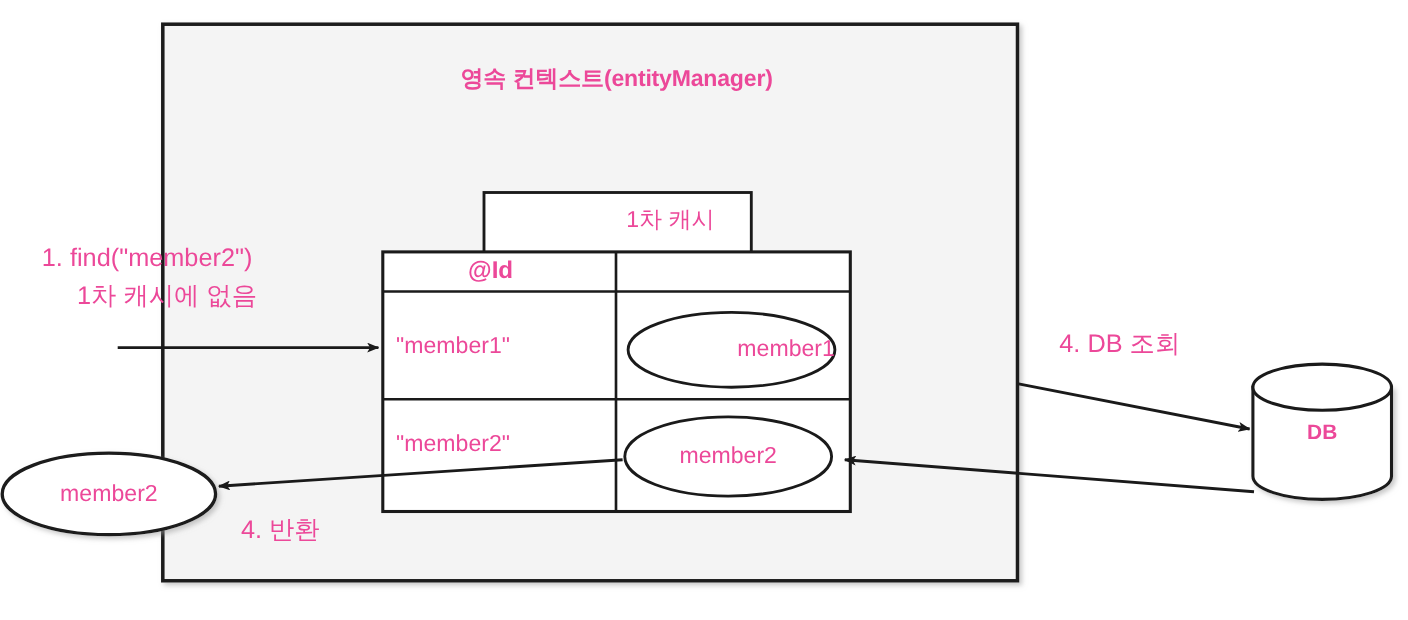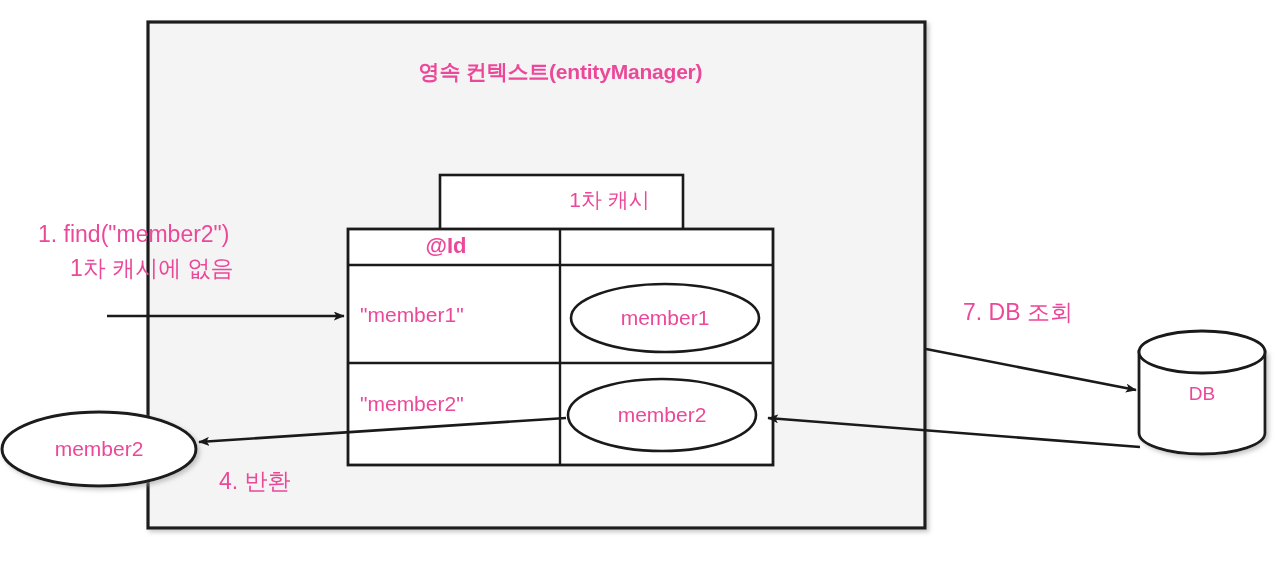--- a/index.html
+++ b/index.html
@@ -130,32 +130,32 @@
 
   <div class="lbl title-lbl center" style="left:348px; top:60px; width:425px;">영속 컨텍스트(entityManager)</div>
 
   <div class="lbl cache-hdr-lbl center" style="left:440px; top:188px; width:243px;margin-left:48px;">1차 캐시</div>
 
   <div class="lbl col-hdr-lbl center" style="left:348px; top:233px; width:196px;">@Id</div>
 
 
   <div class="lbl cell-lbl" style="left:360px; top:303px;">"member1"</div>
 
-  <div class="lbl ellipse-lbl center" style="left:571px; top:306px; width:188px;">member1</div>
+  <div class="lbl ellipse-lbl center" style="left:571px; top:306px; width:188px;text-align:right;">member1</div>
 
   <div class="lbl cell-lbl" style="left:360px; top:392px;">"member2"</div>
 
   <div class="lbl ellipse-lbl center" style="left:568px; top:403px; width:188px;">member2</div>
 
   <div class="lbl ellipse-lbl center" style="left:2px; top:437px; width:194px;">member2</div>
 
-  <div class="lbl db-lbl center" style="left:1139px; top:383px; width:126px;">DB</div>
+  <div class="lbl db-lbl center" style="left:1139px; top:383px; width:126px;font-weight:bold;">DB</div>
 
   <div class="lbl step-lbl" style="left:38px; top:221px;">1. find("member2")</div>
 
   <div class="lbl step-lbl" style="left:70px; top:255px;">1차 캐시에 없음</div>
 
-  <div class="lbl step-lbl" style="left:963px; top:299px;">7. DB 조회</div>
+  <div class="lbl step-lbl" style="left:963px; top:299px;">4. DB 조회</div>
 
 
   <div class="lbl step-lbl" style="left:219px; top:456px;margin-top:12px;">4. 반환</div>
 
 </div>
 
 </body></html>

